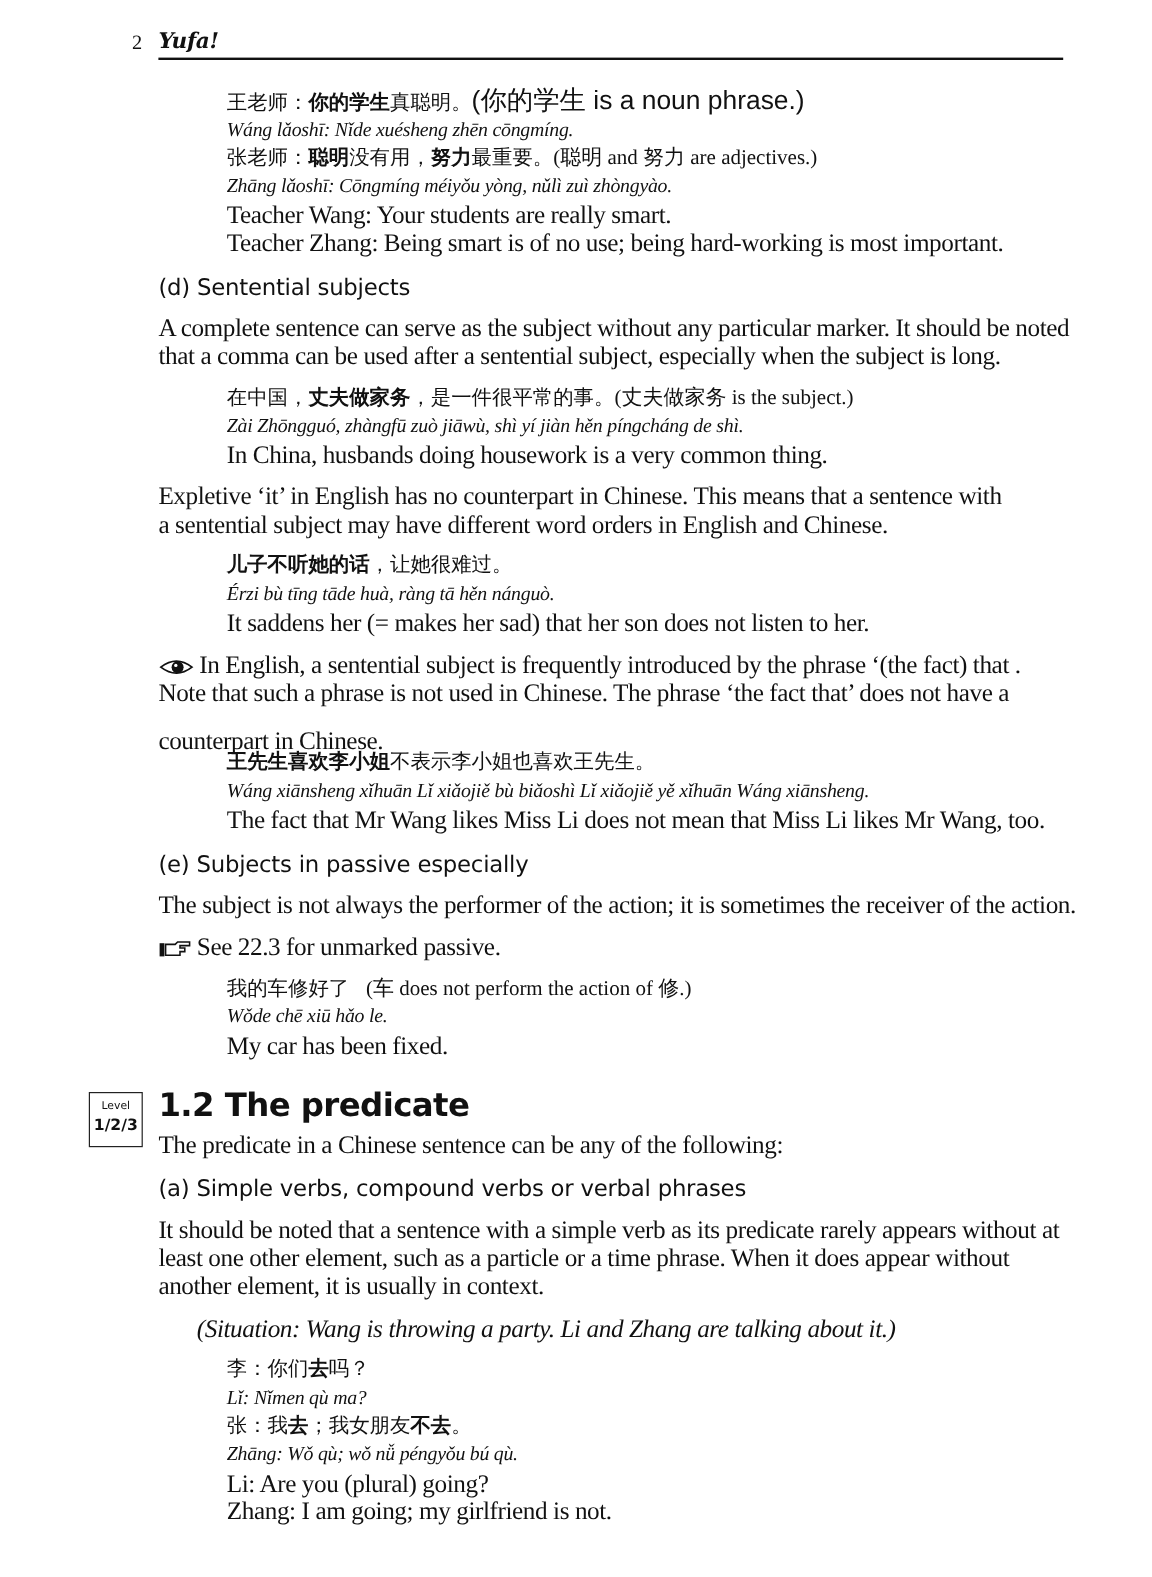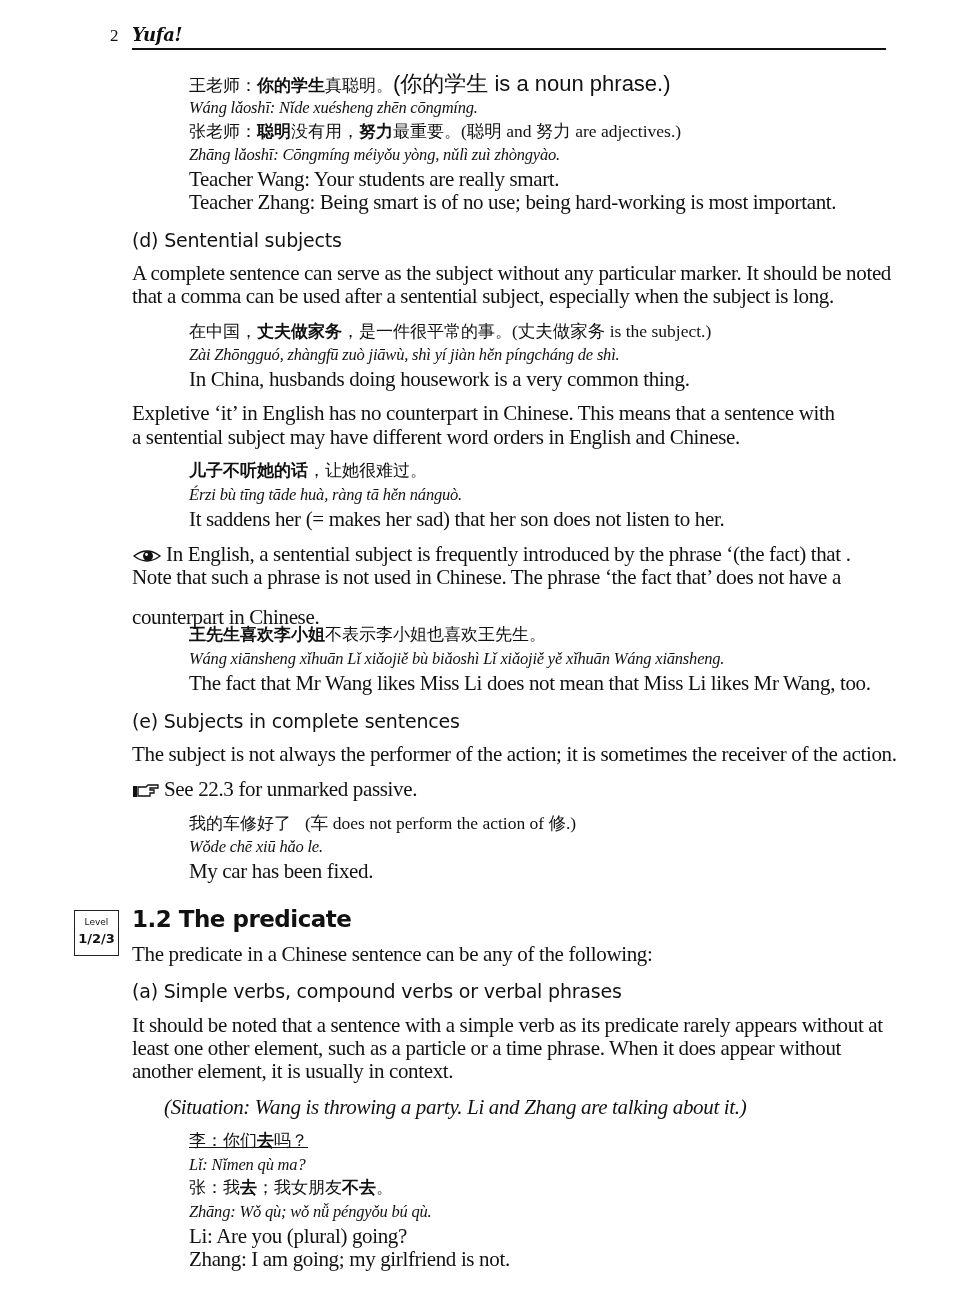--- a/index.html
+++ b/index.html
@@ -26,21 +26,21 @@
       position: absolute; white-space: nowrap; font-size: 21px; line-height: 22px;
       letter-spacing: -0.35px;
     }
     .cn { font-size: 17px; letter-spacing: 0px; }
     .cn b { font-weight: bold; }
     .py { font-style: italic; font-size: 16.5px; letter-spacing: -0.2px; }
     .heading {
       position: absolute; white-space: nowrap; font-family: "DejaVu Sans", sans-serif;
       font-size: 19px; font-weight: normal; letter-spacing: -0.2px;
     }
-    .heading.big { font-size: 23px; font-weight: bold; letter-spacing: -0.5px; }
+    .heading.big { font-size: 27px; font-weight: bold; letter-spacing: -0.5px; }
     .note { font-style: italic; }
     .icon { display: inline-block; vertical-align: -3px; margin-right: 4px; }
     .level-box {
       position: absolute; left: 74px; top: 910px; width: 45px; height: 46px;
       border: 1.3px solid #222; box-sizing: border-box; text-align: center;
       font-family: "DejaVu Sans", sans-serif;
     }
     .level-label { display: block; font-size: 9px; margin-top: 6px; }
     .level-value { display: block; font-size: 13px; font-weight: bold; margin-top: 4px; }
   </style>
@@ -94,21 +94,21 @@
 </div>
 <div class="line" style="left:132px; top:566px;">Note that such a phrase is not used in Chinese. The phrase ‘the fact that’ does not have a</div>
 <div class="line" style="left:132px; top:590px;margin-top:16px;">counterpart in Chinese.</div>
 
 <div class="line cn" style="left:189px; top:624px;">
   <b>王先生喜欢李小姐</b><span>不表示李小姐也喜欢王先生。</span>
 </div>
 <div class="line py" style="left:189px; top:648px;">Wáng xiānsheng xǐhuān Lǐ xiǎojiě bù biǎoshì Lǐ xiǎojiě yě xǐhuān Wáng xiānsheng.</div>
 <div class="line" style="left:189px; top:672px;">The fact that Mr Wang likes Miss Li does not mean that Miss Li likes Mr Wang, too.</div>
 
-<div class="heading" style="left:132px; top:710px;">(e)  Subjects in complete sentences</div>
+<div class="heading" style="left:132px; top:710px;">(e)  Subjects in passive especially</div>
 <div class="line" style="left:132px; top:743px;">The subject is not always the performer of the action; it is sometimes the receiver of the action.</div>
 <div class="line" style="left:132px; top:778px;">
   <span class="icon">
     <svg width="28" height="16" viewBox="0 0 28 16">
       <rect x="1" y="3" width="4" height="11" fill="#111"></rect>
       <path d="M6 4 L14 4 L16 2 L26 2 L26 5 L18 5 L18 7 L22 7 L22 10 L18 10 L18 13 L6 13 Z" fill="none" stroke="#111" stroke-width="1.3"></path>
     </svg>
   </span><span>See 22.3 for unmarked passive.</span>
 </div>
 
@@ -125,21 +125,21 @@
 <div class="heading big" style="left:132px; top:906px;">1.2  The predicate</div>
 <div class="line" style="left:132px; top:943px;">The predicate in a Chinese sentence can be any of the following:</div>
 
 <div class="heading" style="left:132px; top:980px;">(a)  Simple verbs, compound verbs or verbal phrases</div>
 <div class="line" style="left:132px; top:1014px;">It should be noted that a sentence with a simple verb as its predicate rarely appears without at</div>
 <div class="line" style="left:132px; top:1037px;">least one other element, such as a particle or a time phrase. When it does appear without</div>
 <div class="line" style="left:132px; top:1060px;">another element, it is usually in context.</div>
 
 <div class="line note" style="left:132px; top:1096px;margin-left:32px;">(Situation: Wang is throwing a party. Li and Zhang are talking about it.)</div>
 
-<div class="line cn" style="left:189px; top:1130px;text-decoration:underline;">
+<div class="line cn" style="left:189px; top:1130px;">
   <span>李：</span><span>你们</span><b>去</b><span>吗？</span>
 </div>
 <div class="line py" style="left:189px; top:1154px;">Lǐ: Nǐmen qù ma?</div>
 <div class="line cn" style="left:189px; top:1177px;">
   <span>张：</span><span>我</span><b>去</b><span>；我女朋友</span><b>不去</b><span>。</span>
 </div>
 <div class="line py" style="left:189px; top:1201px;">Zhāng: Wǒ qù; wǒ nǚ péngyǒu bú qù.</div>
 <div class="line" style="left:189px; top:1225px;">Li: Are you (plural) going?</div>
 <div class="line" style="left:189px; top:1248px;">Zhang: I am going; my girlfriend is not.</div>
 

